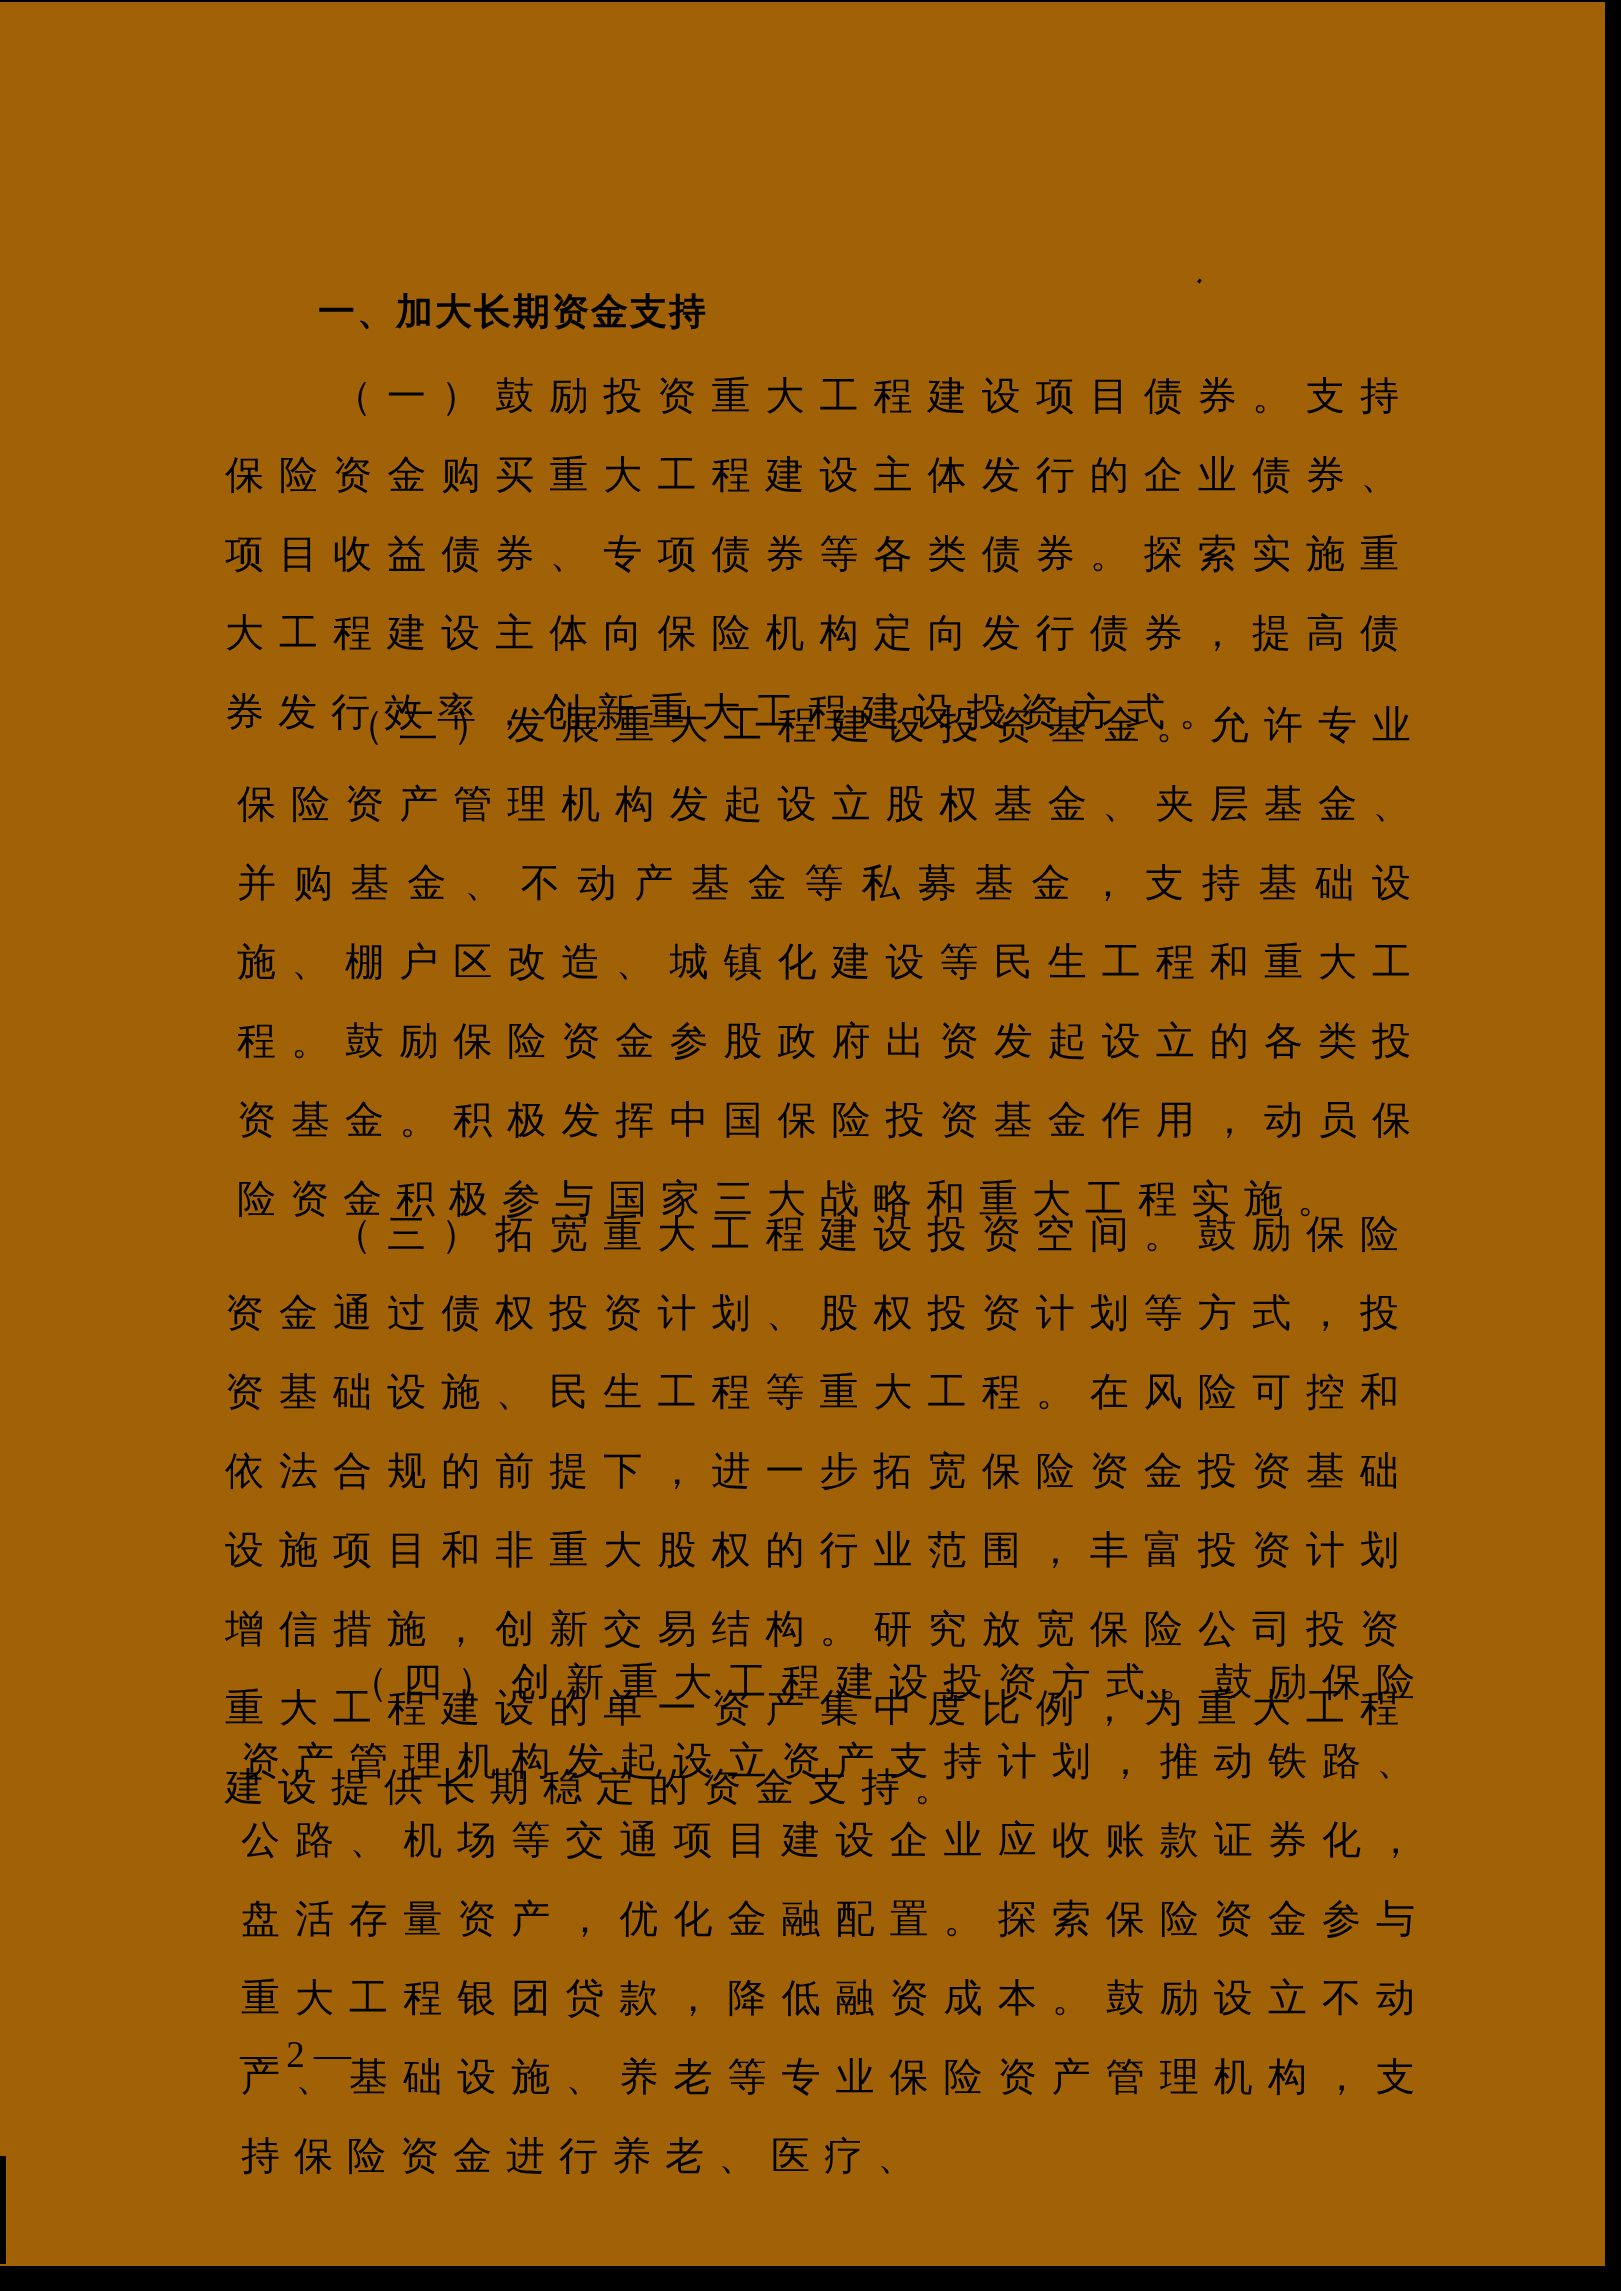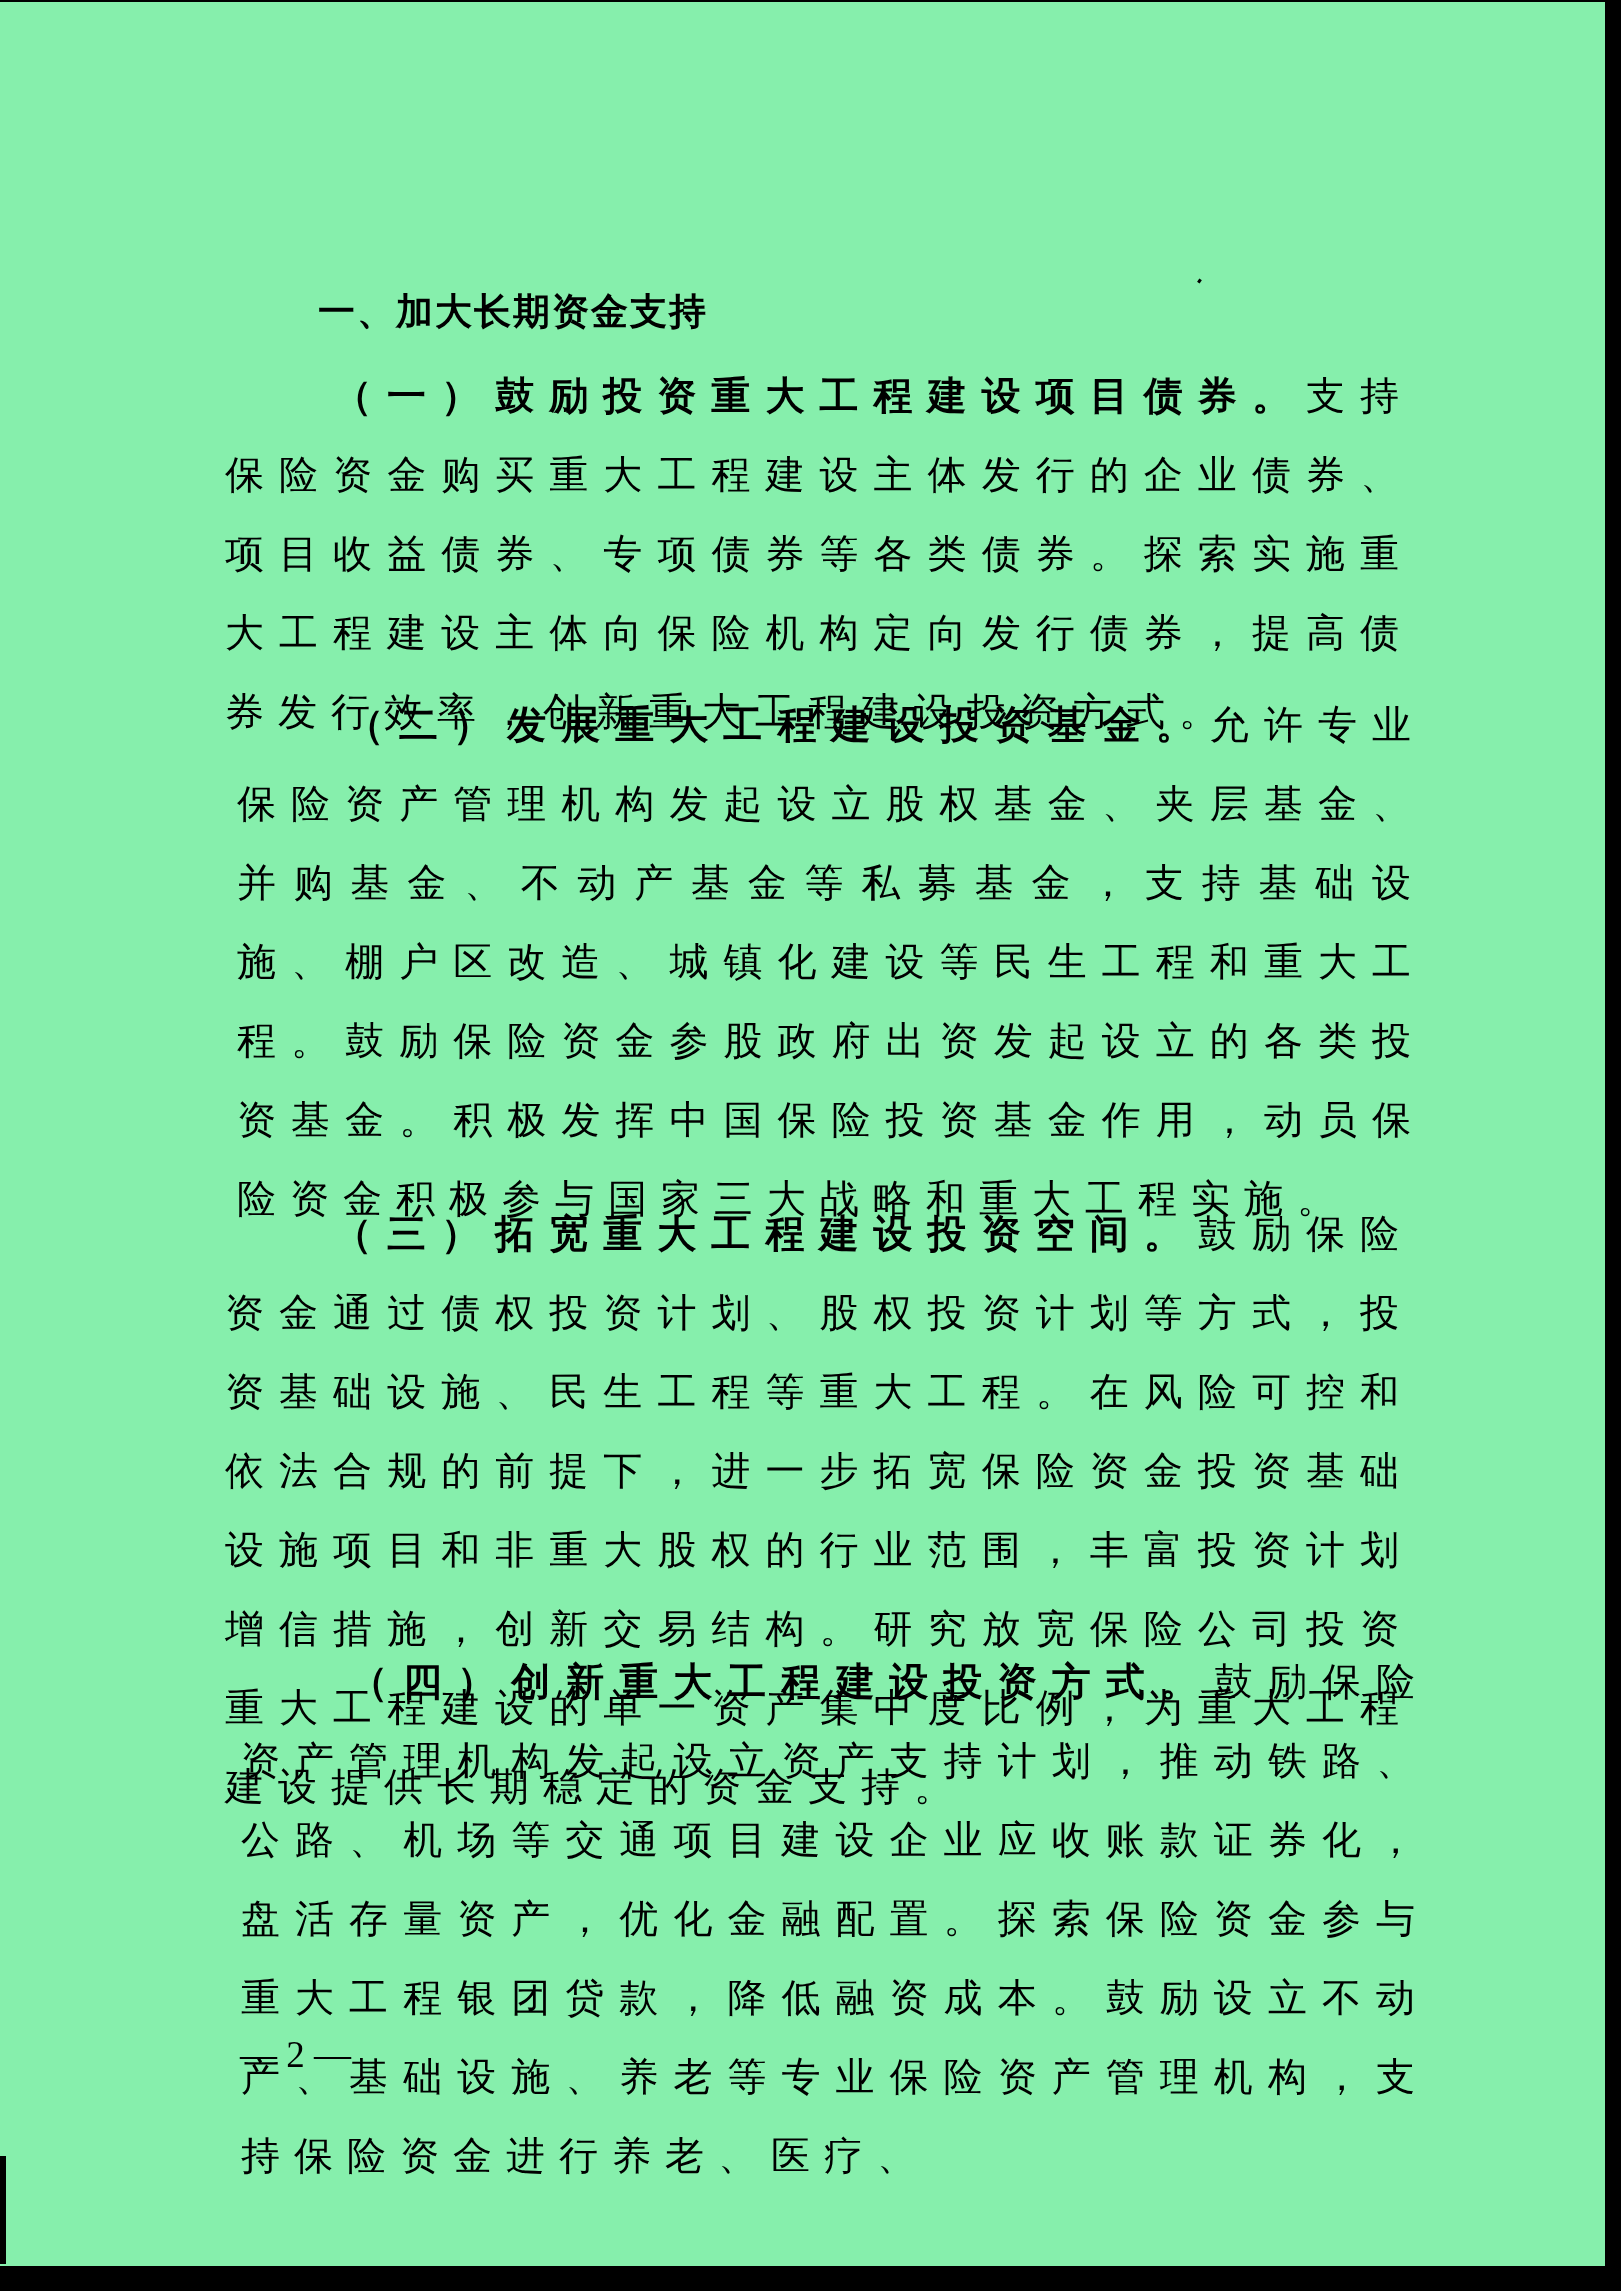--- a/index.html
+++ b/index.html
@@ -12,21 +12,21 @@
       height: 2292px;
       position: relative;
       overflow: hidden;
     }
     .page {
       position: absolute;
       left: 0;
       top: 2px;
       width: 1605px;
       height: 2264px;
-      background: #86efac;
+      background: #a16207;
     }
     .scan-edge-left {
       position: absolute;
       left: 0;
       top: 2156px;
       width: 5.9px;
       height: 108px;
       background: #000000;
     }
     .speck {
@@ -64,21 +64,21 @@
       font-size: 39px;
       line-height: 79px;
       letter-spacing: 14px;
       text-indent: 108px;
       text-align: justify;
       text-align-last: left;
       word-break: break-all;
     }
     .para .lead {
       font-family: "DejaVu Serif", serif;
-      font-weight: bold;
+      font-weight: normal;
     }
     #para-1 { top: 354px; }
     #para-2 { top: 671px; }
     #para-3 { top: 1192px; }
     #para-4 { top: 1624px; }
     .page-number {
       position: absolute;
       left: 240px;
       top: 2031px;
       font-family: "Liberation Serif", serif;

